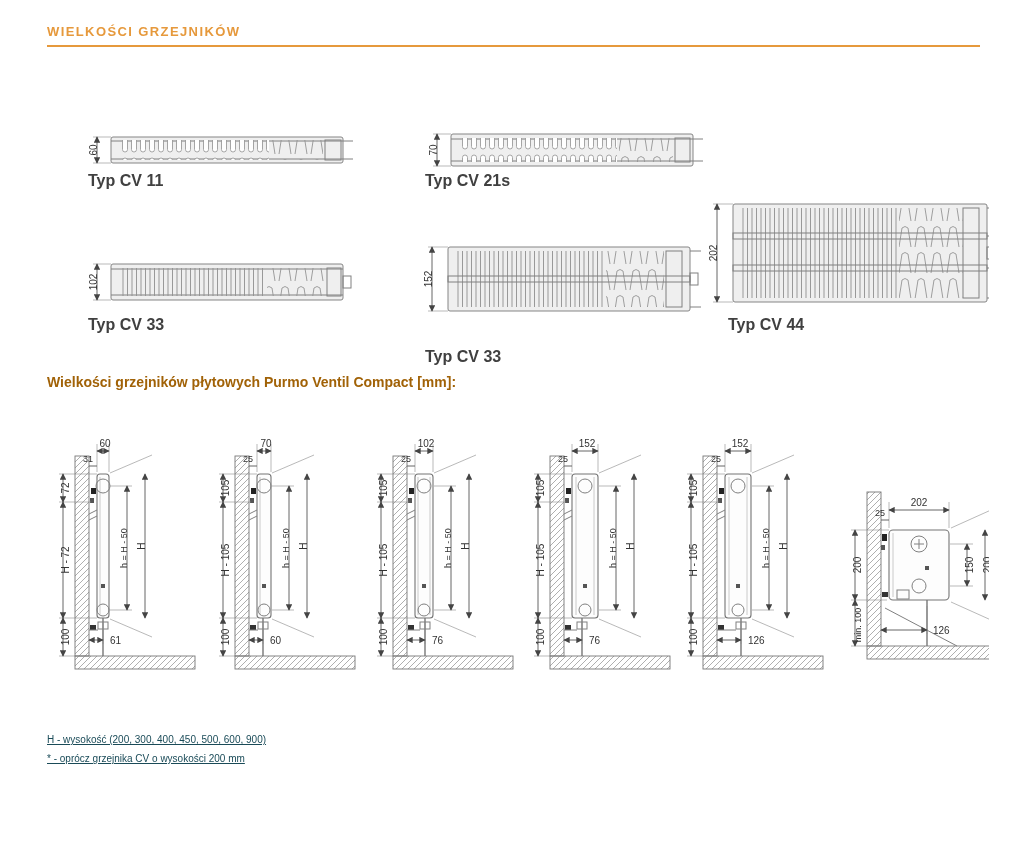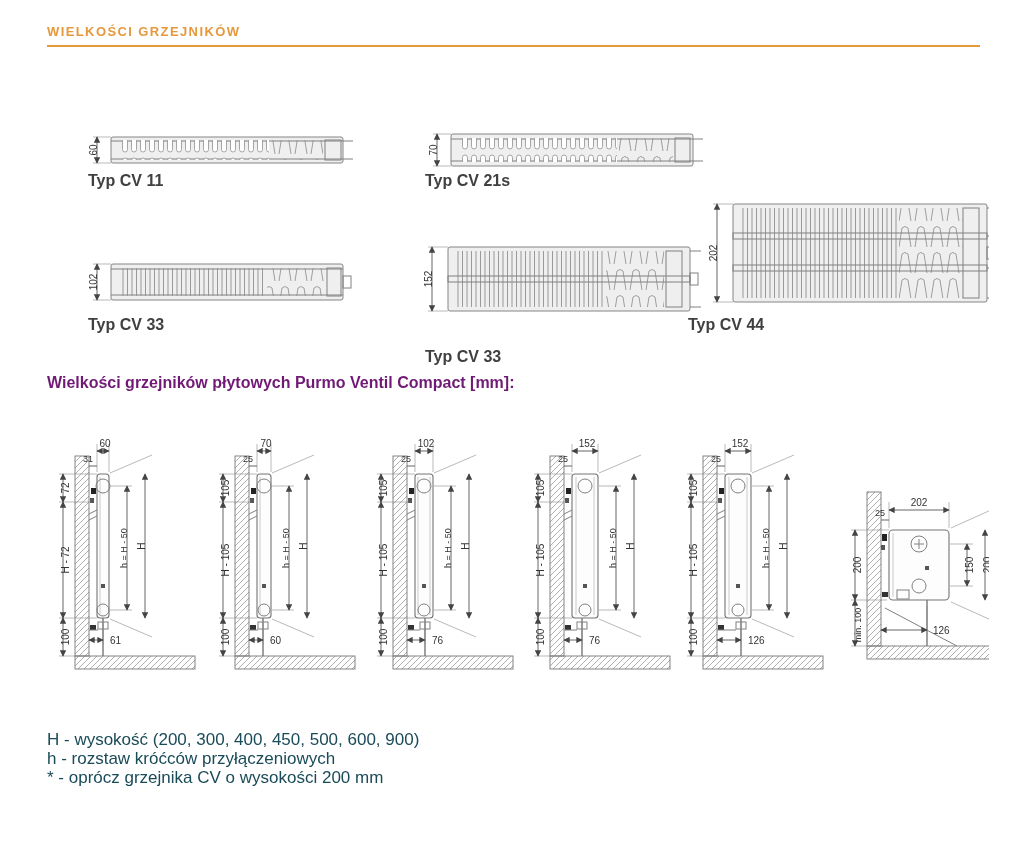--- a/index.html
+++ b/index.html
@@ -3,22 +3,22 @@
 <meta charset="utf-8">
 <style>
   html,body{margin:0;padding:0;background:#fff;}
   .canvas{position:relative;width:989px;height:850px;background:#ffffff;
           font-family:"Liberation Sans",sans-serif;overflow:hidden;}
   .abs{position:absolute;}
   .page-title{left:47px;top:24px;font-size:13px;letter-spacing:1.4px;color:#E6993C;font-weight:bold;}
   .title-rule{left:47px;top:45px;width:933px;height:2px;background:#E6993C;}
   .scan-edge{left:1019px;top:112px;width:4px;height:738px;background:#111;}
   .type-label{font-size:16px;font-weight:bold;color:#404040;}
-  .section-heading{left:47px;top:374px;font-size:16px;font-weight:bold;color:#701a75;}
-  .legend{left:47px;top:730px;font-size:17px;color:#1A4B58;line-height:19px;}
+  .section-heading{left:47px;top:374px;font-size:14px;font-weight:bold;color:#a16207;}
+  .legend{left:47px;top:730px;font-size:10px;color:#1A4B58;line-height:19px;text-decoration:underline;}
   svg{overflow:visible;}
   svg text{font-family:"Liberation Sans",sans-serif;fill:#333;}
   .dtxt{font-size:10px;}
   .dtxt-s{font-size:9px;}
   .dim{stroke:#555;stroke-width:0.9;fill:none;}
   .ext{stroke:#8a8a8a;stroke-width:0.6;fill:none;}
   .draw{stroke:#808080;stroke-width:1;fill:none;}
   .body-fill{fill:#efefef;stroke:#858585;stroke-width:1;}
   .rad{fill:#fdfdfd;stroke:#757575;stroke-width:1.1;}
 </style>
@@ -133,21 +133,21 @@
       <rect class="body-fill" x="28" y="7" width="254" height="98" rx="2"></rect>
       <rect x="36" y="11" width="156" height="90" fill="url(#slats)"></rect>
       <rect x="194" y="11" width="64" height="90" fill="url(#fins)"></rect>
       <rect class="draw" x="28" y="36" width="254" height="6" fill="#dedede"></rect>
       <rect class="draw" x="28" y="68" width="254" height="6" fill="#dedede"></rect>
       <rect class="draw" x="258" y="11" width="16" height="90" fill="#e4e4e4"></rect>
       <rect class="draw" x="282" y="50" width="8" height="12" fill="#e9e9e9"></rect>
       <path class="draw" d="M282,11 L296,11 M282,39 L296,39 M282,71 L296,71 M282,101 L296,101"></path>
     </g>
   </svg>
-  <div class="abs type-label" style="left:688px;top:316px;">Typ CV 44</div>
+  <div class="abs type-label" style="left:728px;top:316px;">Typ CV 44</div>
 
   <div class="abs section-heading">Wielkości grzejników płytowych Purmo Ventil Compact [mm]:</div>
 
   <svg class="abs" style="left:55px;top:428px;" width="160" height="262">
     <g>
       <rect x="20" y="28" width="14" height="200" fill="url(#hatch)" stroke="#777" stroke-width="0.9"></rect>
       <rect x="20" y="228" width="120" height="13" fill="url(#hatch)" stroke="#777" stroke-width="0.9"></rect>
     </g>
     <g>
       <rect class="rad" x="42" y="46" width="12" height="144" rx="3"></rect>
@@ -404,17 +404,16 @@
       <line class="dim" x1="140" y1="62" x2="140" y2="132" marker-start="url(#mA)" marker-end="url(#mA)"></line>
       <text class="dtxt" transform="rotate(-90 143 97)" x="143" y="100" text-anchor="middle">200</text>
       <path class="ext" d="M82,138 L82,166"></path>
       <line class="dim" x1="36" y1="162" x2="82" y2="162" marker-start="url(#mA)" marker-end="url(#mA)"></line>
       <text class="dtxt" x="88" y="166">126</text>
     </g>
   </svg>
 
   <div class="abs legend">
     <div>H - wysokość (200, 300, 400, 450, 500, 600, 900)</div>
-    <div>h - rozstaw króćców przyłączeniowych</div>
     <div>* - oprócz grzejnika CV o wysokości 200 mm</div>
   </div>
 
 </div>
 
 </body></html>

